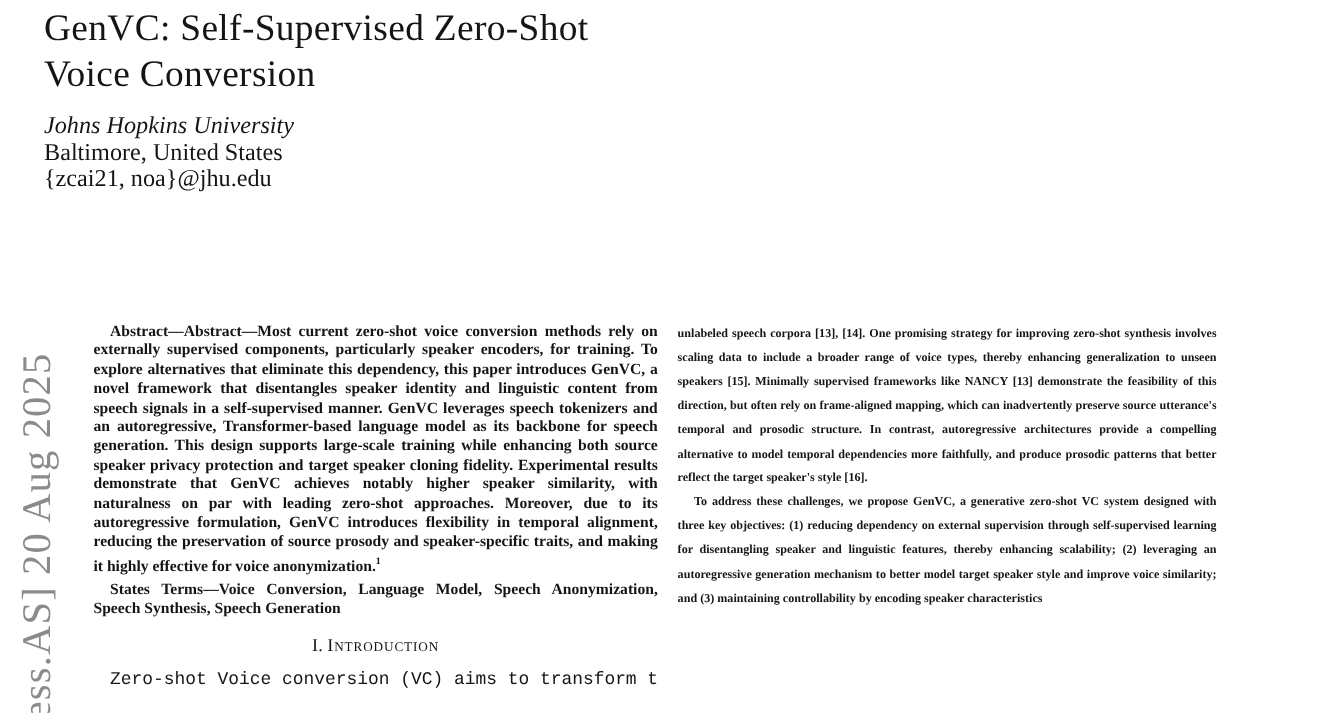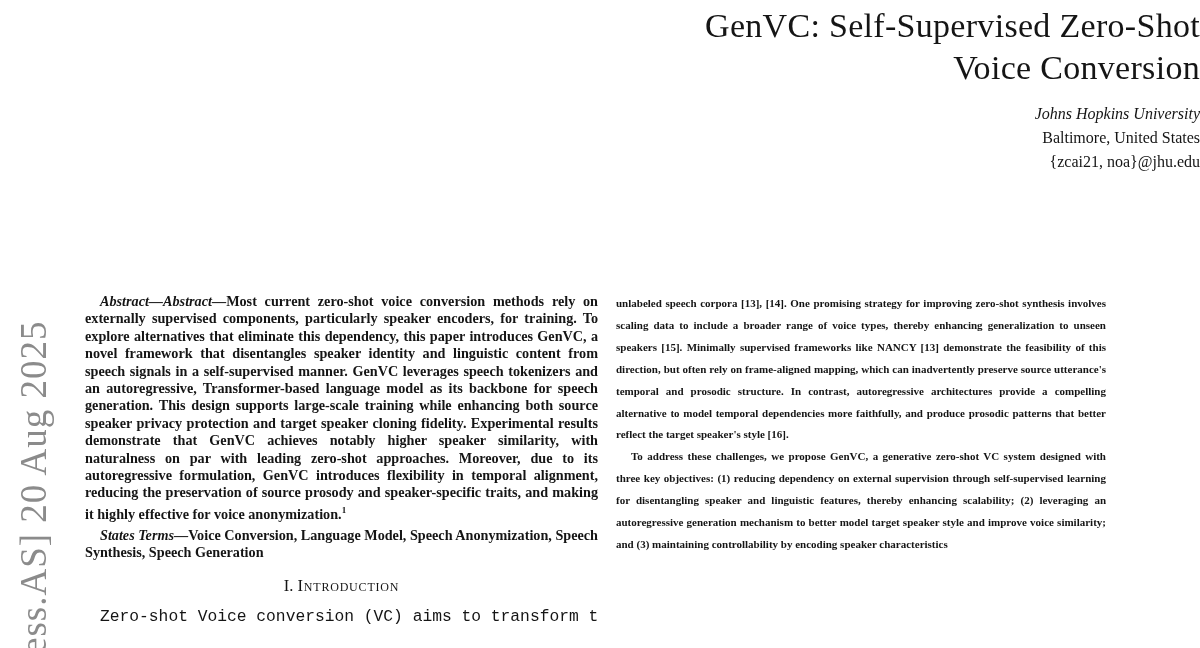--- a/index.html
+++ b/index.html
@@ -20,35 +20,35 @@
     top: 654px;               
     transform: rotate(-90deg);
     transform-origin: 0 0;
     white-space: nowrap;
     font-size: 37px;
     letter-spacing: 1px;
     color: #8b8b8b;
   }
 
   
-  .head { text-align: right; padding-top: 5px; }
+  .head { text-align: left; padding-top: 5px; padding-left: 40px; }
   .title {
     font-size: 34px;
     font-weight: 400;
     line-height: 42px;
     letter-spacing: 0.3px;
   }
   .authors {
     font-size: 17.5px;
     line-height: 24px;
   }
   .authors-block { margin-top: 25px; }
   .italic { font-style: italic; }
   .inst-block { margin-top: 13px; }
-  .inst-block div { font-size: 16px; line-height: 24px; }
+  .inst-block div { font-size: 22px; line-height: 24px; }
 
   
   .columns {
     position: absolute;
     left: 85px;
     top: 293px;
     width: 1021px;
     height: 355px;
     display: flex;
     gap: 18px;
@@ -57,21 +57,21 @@
   .col-left  { width: 513px; flex: 0 0 auto; }
   .col-right { flex: 1 1 auto; }
 
   .abstract {
     font-size: 14.2px;
     font-weight: bold;
     line-height: 17.4px;
     text-align: justify;
     text-indent: 15px;
   }
-  .abstract .lead, .index-terms .lead { font-style: italic; }
+  .abstract .lead, .index-terms .lead { }
   .abstract sup { font-size: 9px; font-weight: bold; }
   .index-terms {
     margin-top: 4px;
     font-size: 14.2px;
     font-weight: bold;
     line-height: 17.4px;
     text-align: justify;
     text-indent: 15px;
   }
   .section-heading {

